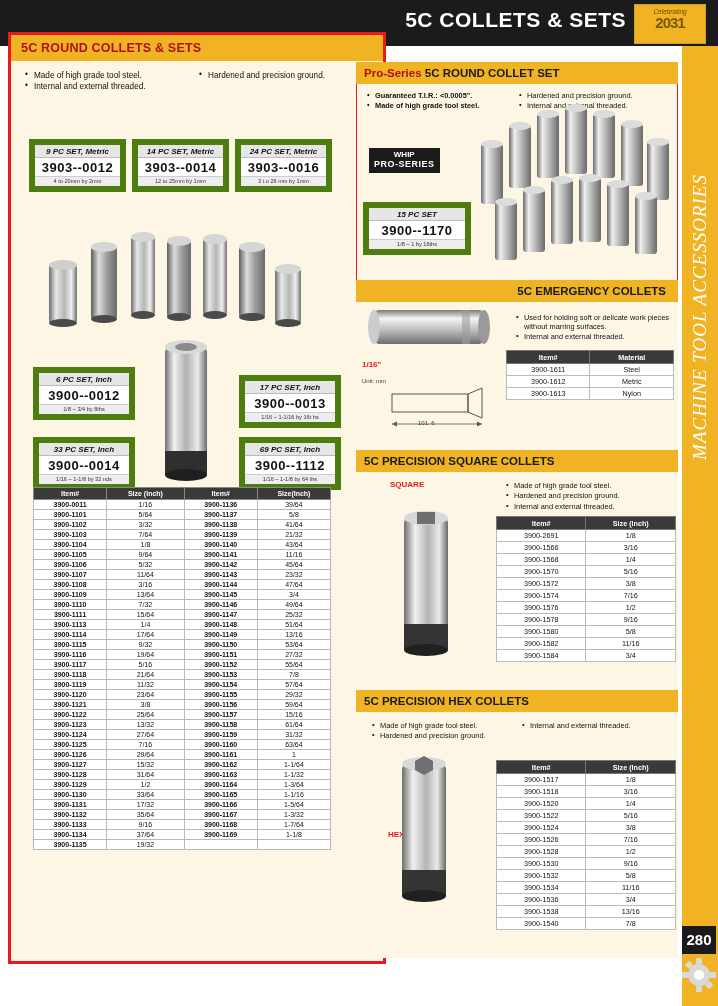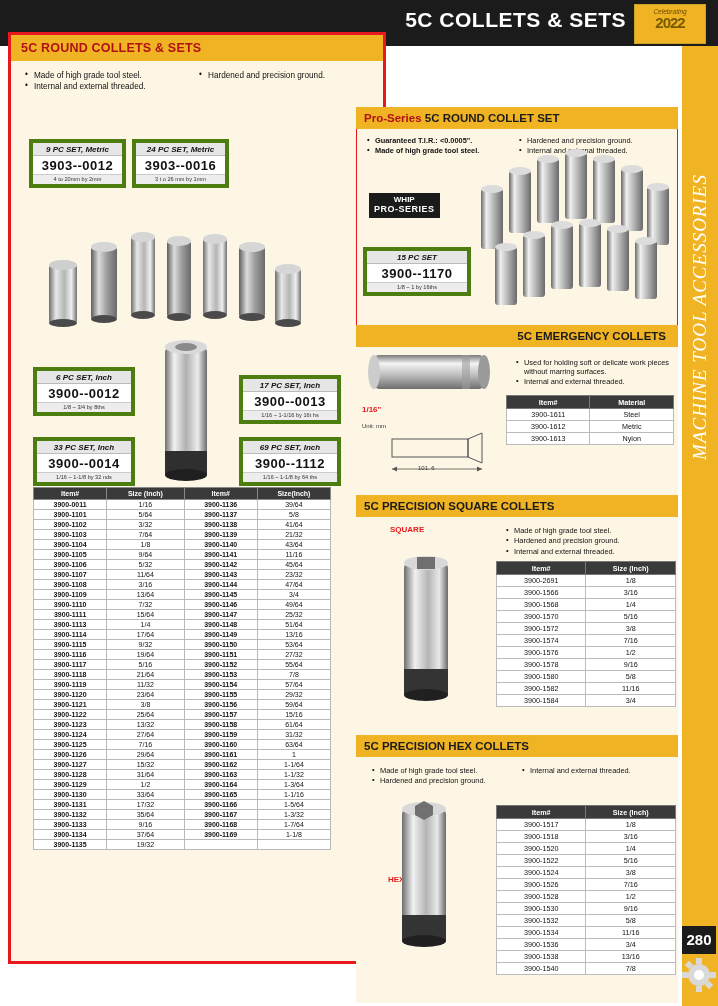--- a/index.html
+++ b/index.html
@@ -63,39 +63,39 @@
     letter-spacing:.2px;
   }
   .bullets { padding:8px 10px 2px 14px; font-size:8.2px; color:#111; }
   .bullets ul { margin:0; padding:0; list-style:none; }
   .bullets li { position:relative; padding-left:9px; margin:2px 0; }
   .bullets li:before { content:"•"; position:absolute; left:0; top:-1px; }
   .two-col { display:flex; }
   .two-col ul { width:50%; }
   
   .ibox {
-    border:4px solid #4d7c0f; background:#ffffff; text-align:center;
+    border:6px solid #4d7c0f; background:#ffffff; text-align:center;
     font-family:"Liberation Sans", sans-serif;
   }
   .ibox .t1 { background:#e6e6e6; font-size:8px; font-weight:bold; font-style:italic; color:#111; padding:2px 0 1px; border-bottom:1px solid #bbb;}
   .ibox .t2 { font-size:13px; font-weight:bold; letter-spacing:.5px; padding:2px 0 1px; color:#111; font-family:"Liberation Sans", sans-serif;}
   .ibox .t3 { background:#ededed; font-size:5.6px; color:#333; padding:1px 0 2px; border-top:1px solid #ccc;}
   
   table.grid { border-collapse:collapse; width:100%; font-size:7px; }
   table.grid th {
     background:#3a3a3a; color:#fff; font-size:7px; font-weight:bold;
     border:1px solid #888; padding:2px 0;
   }
   table.grid td {
     border:1px solid #b9b9b9; text-align:center; padding:0.5px 0;
     font-size:7px; background:#ffffff; height:10px;
   }
   table.grid td.item { font-weight:bold; }
   
-  .sec { position:absolute;margin-top:45px; }
+  .sec { position:absolute; }
   .sec-head {
     background:#f0b323; height:22px; line-height:22px; padding-left:8px;
     font-weight:bold; font-size:11.5px; color:#b01116;
   }
   .sec-head .blk { color:#1b1b1b; }
   .sec-body { background:#fdf6e4; }
   .mini-bullets { font-size:7.4px; padding:5px 6px 4px 10px; }
   .mini-bullets ul { margin:0; padding:0; list-style:none; }
   .mini-bullets li { position:relative; padding-left:8px; margin:1.5px 0; }
   .mini-bullets li:before { content:"•"; position:absolute; left:0; top:-1px; }
@@ -109,21 +109,21 @@
   }
   .whip .w2 { font-size:9px; letter-spacing:.5px; }
 </style>
 </head>
 <body>
 
 <div class="top-bar">
   <div class="title">5C COLLETS &amp; SETS</div>
   <div class="celebrate">
     <div class="c1">Celebrating</div>
-    <div class="c2">2022</div>
+    <div class="c2">2031</div>
   </div>
 </div>
 
 <div class="side-tab">
   <div class="vtext">MACHINE TOOL ACCESSORIES</div>
 </div>
 <div class="page-num">280</div>
 <div class="gear">
   <svg width="34" height="34" viewBox="0 0 34 34">
     <g fill="#d9d9d9">
@@ -151,20 +151,25 @@
     <ul>
       <li>Hardened and precision ground.</li>
     </ul>
   </div>
 
   <div style="position:absolute; left:18px; top:104px; width:305px; display:flex; gap:6px;">
     <div class="ibox" style="width:97px;">
       <div class="t1">9 PC SET, Metric</div>
       <div class="t2">3903--0012</div>
       <div class="t3">4 to 20mm by 2mm</div>
+    </div>
+    <div class="ibox" style="width:97px;">
+      <div class="t1">14 PC SET, Metric</div>
+      <div class="t2">3903--0014</div>
+      <div class="t3">12 to 25mm by 1mm</div>
     </div>
     <div class="ibox" style="width:97px;">
       <div class="t1">24 PC SET, Metric</div>
       <div class="t2">3903--0016</div>
       <div class="t3">3 t o 26 mm by 1mm</div>
     </div>
   </div>
 
   <div style="position:absolute; left:20px; top:182px; width:300px; height:110px;">
     <svg width="300" height="110" viewBox="0 0 300 110">

